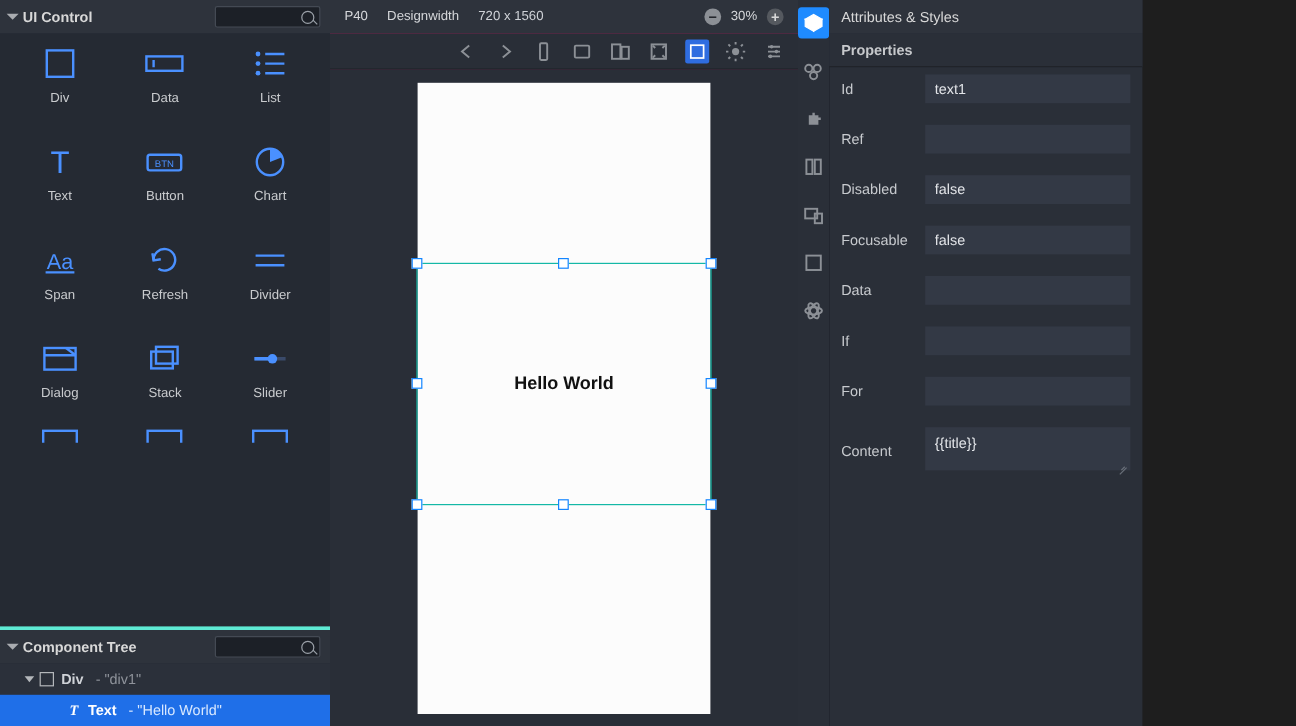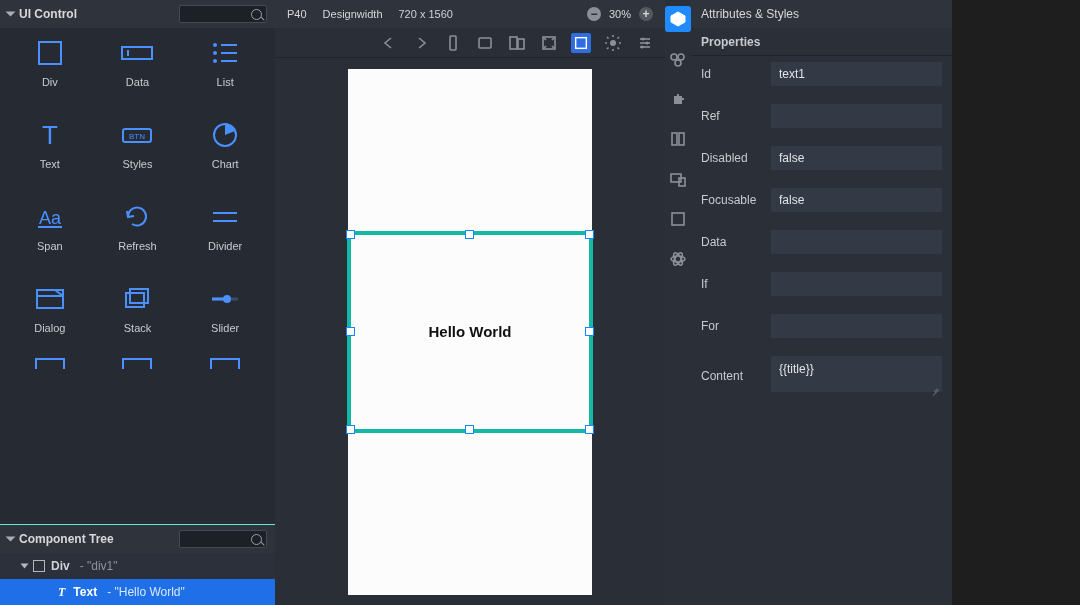--- a/index.html
+++ b/index.html
@@ -16,21 +16,21 @@
 .palette-grid{display:grid;grid-template-columns:repeat(3,1fr);gap:14px 0}
 .pal-item{display:flex;flex-direction:column;align-items:center;height:68px;color:#c9cbce;font-size:11px;cursor:pointer}
 .pal-ico{width:38px;height:34px;display:flex;align-items:center;justify-content:center;margin-bottom:6px}
 .pal-ico svg{width:36px;height:30px}
 .stroke{stroke:#4a90ff;stroke-width:2;fill:none}
 .fillblue{fill:#4a90ff}
 .palette-peek{display:grid;grid-template-columns:repeat(3,1fr);margin-top:6px}
 .peek-slot{height:14px;display:flex;align-items:center;justify-content:center}
 .peek-slot svg{width:36px;height:12px}
 
-.tree-section{border-top:1px solid #5eead4}
+.tree-section{border-top:3px solid #5eead4}
 .tree-body{background:#2b303a;font-size:12px}
 .tree-row{display:flex;align-items:center;height:26px;padding-left:22px;color:#cfd2d7;cursor:pointer}
 .tree-row .exp{width:0;height:0;border-top:4px solid transparent;border-bottom:4px solid transparent;border-left:5px solid #b4b7bb;margin-right:6px;transform:rotate(90deg)}
 .tree-row .sq{width:12px;height:12px;border:1.5px solid #b4b7bb;margin-right:6px}
 .tree-row.selected{background:#1f6fe8;color:#fff}
 .tree-row.child{padding-left:58px}
 .tree-row .tico{font-family:Georgia,serif;font-weight:bold;font-style:italic;color:#fff;margin-right:8px;font-size:12px}
 .tree-row .label{font-weight:bold;margin-right:10px}
 .tree-row .sub{color:#8f939b}
 .tree-row.selected .sub{color:#d8e8ff}
@@ -43,21 +43,21 @@
 .circle-btn{width:14px;height:14px;border-radius:50%;background:#8c9096;color:#24272d;display:flex;align-items:center;justify-content:center;font-size:12px;line-height:1;font-weight:bold;cursor:pointer}
 .toolbar{height:30px;display:flex;align-items:center;justify-content:flex-end;gap:12px;padding:0 10px;background:#292e37;border-bottom:1px solid #1f232a}
 .tb-btn{width:20px;height:20px;display:flex;align-items:center;justify-content:center;cursor:pointer}
 .tb-btn svg{width:18px;height:18px}
 .tb-active{background:#2f6de0;border-radius:2px;padding:2px}
 .muted{stroke:#8c9096;fill:none;stroke-width:1.6}
 .mutedfill{fill:#8c9096}
 
 .canvas-area{flex:1;background:#292e37;display:flex;align-items:center;justify-content:center;position:relative}
 .device{width:244px;height:526px;background:#fcfcfc;position:relative}
-.sel{position:absolute;left:-1px;right:-1px;top:162px;height:202px;border:4px solid #14b8a6}
+.sel{position:absolute;left:-1px;right:-1px;top:150px;height:202px;border:1px solid #14b8a6}
 .handle{position:absolute;width:9px;height:9px;background:#fff;border:1.5px solid #1385ff}
 .h-tl{left:-5px;top:-5px}.h-tc{left:calc(50% - 5px);top:-5px}.h-tr{right:-5px;top:-5px}
 .h-ml{left:-5px;top:calc(50% - 5px)}.h-mr{right:-5px;top:calc(50% - 5px)}
 .h-bl{left:-5px;bottom:-5px}.h-bc{left:calc(50% - 5px);bottom:-5px}.h-br{right:-5px;bottom:-5px}
 .sel .txt{position:absolute;left:0;right:0;top:calc(50% - 9px);text-align:center;font-size:15px;font-weight:bold;color:#111}
 
 .right{width:270px;display:flex;background:#000000}
 .iconstrip{width:34px;background:#2a2f38;display:flex;flex-direction:column;align-items:center;gap:14px;padding-top:6px}
 .iconstrip .ib{width:26px;height:26px;display:flex;align-items:center;justify-content:center;cursor:pointer;border-radius:3px}
 .iconstrip .ib svg{width:18px;height:18px}
@@ -135,21 +135,21 @@
           <span>Text</span>
         </div>
 
         <div class="pal-item">
           <div class="pal-ico">
               <svg viewBox="0 0 36 30">
                 <rect x="4" y="9" width="28" height="13" rx="2" class="stroke"></rect>
                 <text x="18" y="19" text-anchor="middle" font-size="8" class="fillblue">BTN</text>
               </svg>
             </div>
-          <span>Styles</span>
+          <span>Button</span>
         </div>
         <div class="pal-item">
           <div class="pal-ico">
               <svg viewBox="0 0 36 30">
                 <circle cx="18" cy="15" r="11" class="stroke"></circle>
                 <path d="M18 15 L18 4 A11 11 0 0 1 28 11 Z" class="fillblue"></path>
               </svg>
             </div>
           <span>Chart</span>
         </div>

